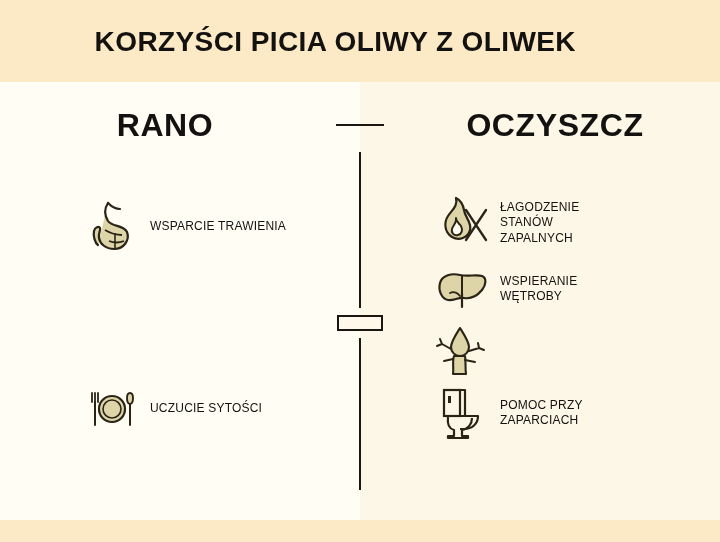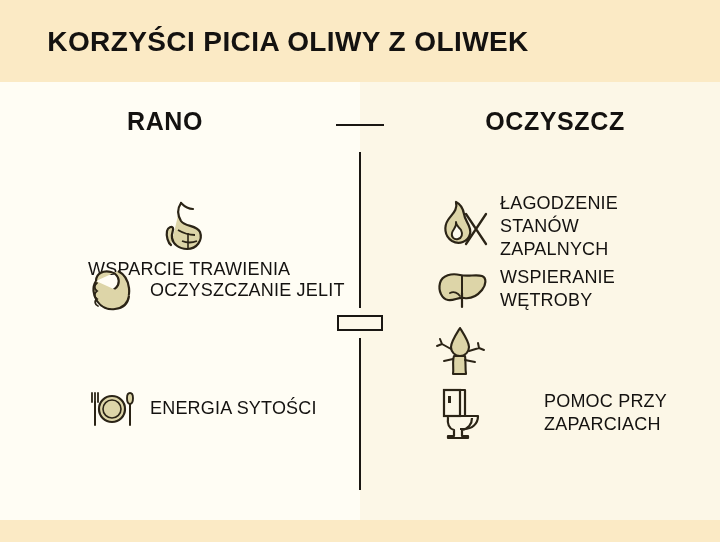--- a/index.html
+++ b/index.html
@@ -38,32 +38,32 @@
     width: 720px;
     background: #fbeac5;
   }
   .band-top { top: 0; height: 82px; }
   .band-bottom { top: 520px; height: 22px; }
 
   .title {
     position: absolute;
     left: 0; top: 26px;
     width: 576px;
-    text-align: center;
+    text-align: right;
     font-size: 28px;
     font-weight: bold;
     letter-spacing: 0.4px;
     color: #141210;
     white-space: nowrap;
   }
 
   .col-head {
     position: absolute;
     top: 107px;
-    font-size: 25px;
+    font-size: 32px;
     font-weight: bold;
     letter-spacing: 0.6px;
     color: #141210;
     white-space: nowrap;
   }
   .col-head-left  { left: 0;   width: 330px; text-align: center; }
   .col-head-right { left: 390px; width: 330px; text-align: center; }
 
   .head-dash {
     position: absolute;
@@ -100,41 +100,41 @@
   }
   .item-icon {
     width: 62px;
     height: 62px;
     flex: 0 0 62px;
     display: flex;
     align-items: center;
     justify-content: center;
   }
   .item-label {
-    font-size: 18px;
+    font-size: 12px;
     font-weight: normal;
     letter-spacing: 0.2px;
     color: #141210;
     line-height: 1.28;
     white-space: pre-line;
     margin-left: 6px;
   }
 
   
-  .left-1 { left: 82px; top: 196px; flex-direction: column; }
+  .left-1 { left: 82px; top: 196px; }
   .left-2 { left: 82px; top: 260px; }
   .left-3 { left: 82px; top: 320px; }
   .left-4 { left: 82px; top: 378px; }
   .left-5 { left: 82px; top: 438px; }
 
   
   .right-1 { left: 432px; top: 192px; }
   .right-2 { left: 432px; top: 258px; justify-content: flex-end; }
   .right-3 { left: 432px; top: 320px; }
-  .right-4 { left: 432px; top: 382px; gap: 44px; }
+  .right-4 { left: 432px; top: 382px; }
 
   
   .overlap-wrap {
     position: relative;
     margin-left: 6px;
     height: 20px;
   }
   .overlap-wrap .ol {
     position: absolute;
     left: 0; top: 0;
@@ -175,44 +175,34 @@
         <path d="M24 4 C20 10 21 17 24 22 C28 28 40 26 43 33 C46 41 40 50 30 50 C22 50 16 45 15 39 C14 34 17 31 16 29 C15 27 11 28 10 32 C9 37 11 44 14 46" fill="#ddd5a8" stroke="#2b2416" stroke-width="2.2" stroke-linecap="round" stroke-linejoin="round"></path>
         <path d="M24 4 C28 8 32 10 36 10" fill="none" stroke="#2b2416" stroke-width="2.2" stroke-linecap="round"></path>
         <path d="M21 31 C26 34 32 36 38 36" fill="none" stroke="#2b2416" stroke-width="1.8"></path>
         <path d="M25 42 C30 44 35 44 40 42" fill="none" stroke="#2b2416" stroke-width="1.8"></path>
         <path d="M31 34 L31 49" fill="none" stroke="#2b2416" stroke-width="1.6"></path>
       </svg>
     </span>
     <span class="item-label">WSPARCIE TRAWIENIA</span>
   </div>
 
-  <div class="item left-2">
-    <span class="item-icon">
-      <svg width="58" height="56" viewBox="0 0 58 56">
-        <path d="M12 18 C12 10 20 7 27 9 C34 11 36 17 34 22 C32 27 26 27 25 32 C24 38 30 41 36 40 C43 39 46 33 45 25 C44 17 40 11 34 8" fill="#ddd5a8" stroke="#2b2416" stroke-width="2.2" stroke-linejoin="round"></path>
-        <path d="M12 18 C8 24 9 32 13 38 C17 44 24 47 31 46 C39 45 44 40 45 33" fill="#ddd5a8" stroke="#2b2416" stroke-width="2.2" stroke-linejoin="round"></path>
-        <path d="M13 20 C10 22 10 26 13 28 C10 30 10 34 13 36 C10 38 11 42 14 43" fill="none" stroke="#2b2416" stroke-width="1.8" stroke-linecap="round"></path>
-      </svg>
-    </span>
-    <span class="item-label">OCZYSZCZANIE JELIT</span>
-  </div>
 
 
   <div class="item left-4">
     <span class="item-icon">
       <svg width="58" height="52" viewBox="0 0 58 52">
         <circle cx="28" cy="26" r="13" fill="#ddd5a8" stroke="#2b2416" stroke-width="2.2"></circle>
         <circle cx="28" cy="26" r="9" fill="none" stroke="#2b2416" stroke-width="1.6"></circle>
         <path d="M8 10 L8 19 M11 10 L11 19 M14 10 L14 19" stroke="#2b2416" stroke-width="1.8" stroke-linecap="round" fill="none"></path>
         <path d="M11 19 L11 42" stroke="#2b2416" stroke-width="2" stroke-linecap="round" fill="none"></path>
         <path d="M46 10 C50 10 50 20 46 21 C42 20 42 10 46 10 Z" fill="#ddd5a8" stroke="#2b2416" stroke-width="1.9"></path>
         <path d="M46 21 L46 42" stroke="#2b2416" stroke-width="2" stroke-linecap="round" fill="none"></path>
       </svg>
     </span>
-    <span class="item-label">ENERGIA SYTOŚCI</span>
+    <span class="item-label">UCZUCIE SYTOŚCI</span>
   </div>
 
 
   <div class="item right-1">
     <span class="item-icon">
       <svg width="62" height="58" viewBox="0 0 62 58">
         <path d="M24 4 C26 12 20 16 16 22 C12 28 12 38 20 43 C27 47 36 44 38 36 C40 28 33 24 32 16 C31 10 28 6 24 4 Z" fill="#ddd5a8" stroke="#2b2416" stroke-width="2.2" stroke-linejoin="round"></path>
         <path d="M24 24 C25 29 21 31 20 35 C19 39 22 42 26 41 C30 40 31 36 29 32 C27 29 24 28 24 24 Z" fill="#fdfaef" stroke="#2b2416" stroke-width="1.9" stroke-linejoin="round"></path>
         <path d="M34 16 L54 46 M54 16 L34 46" stroke="#2b2416" stroke-width="2.3" stroke-linecap="round"></path>
       </svg>

